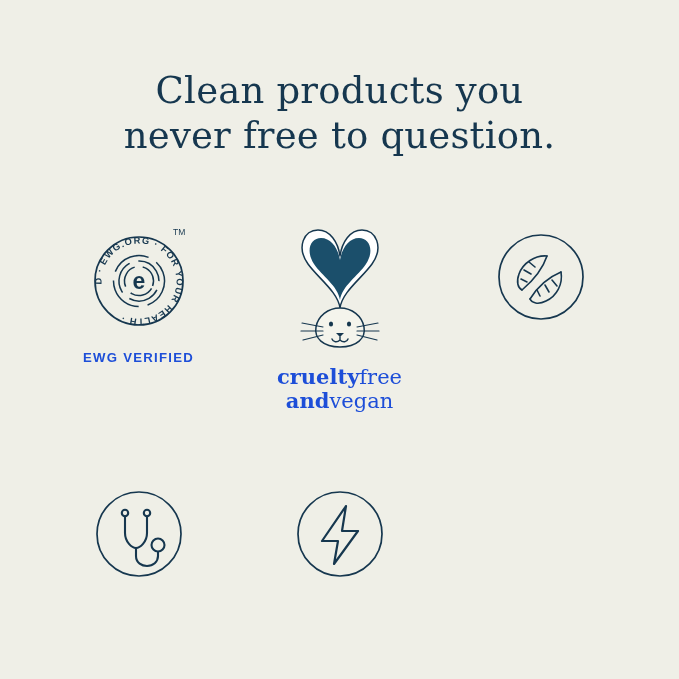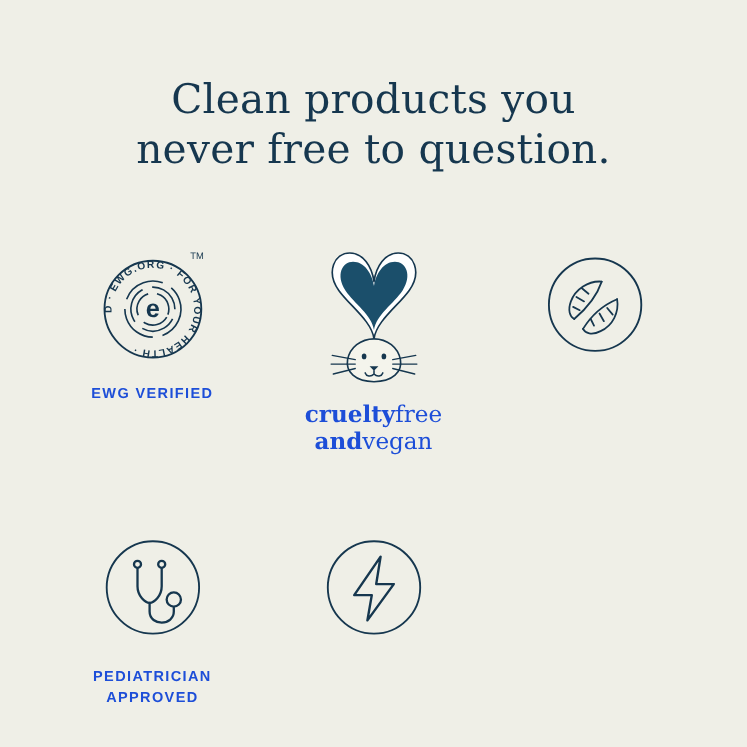--- a/index.html
+++ b/index.html
@@ -193,24 +193,20 @@
           <circle cx="50" cy="50" r="42" stroke="#16374f" stroke-width="1.7" fill="none"></circle>
           <g stroke="#16374f" stroke-width="2.1" fill="none" stroke-linecap="round" stroke-linejoin="round">
             <circle cx="36" cy="29" r="3.2"></circle>
             <circle cx="58" cy="29" r="3.2"></circle>
             <path d="M36 32.5 V 49 C 36 58, 43 64, 47 64 C 51 64, 58 58, 58 49 V 32.5"></path>
             <path d="M47 64 V 72 C 47 79, 53 82, 58 82 C 64 82, 69 78, 69 72 V 68.5"></path>
             <circle cx="69" cy="61" r="6.5"></circle>
           </g>
         </svg>
       </div>
-      <div class="label">
-        <span class="lline">PEDIATRICIAN</span>
-        <span class="lline">APPROVED</span>
-      </div>
     </div>
 
     <div class="cell">
       <div class="icon-wrap">
         <svg width="100" height="100" viewBox="0 0 100 100" fill="none">
           <circle cx="50" cy="50" r="42" stroke="#16374f" stroke-width="1.7" fill="none"></circle>
           <path d="M56 22 L 32 57 H 48 L 44 80 L 68 47 H 52 Z" stroke="#16374f" stroke-width="2.2" fill="none" stroke-linejoin="round" stroke-linecap="round"></path>
         </svg>
       </div>
     </div>

